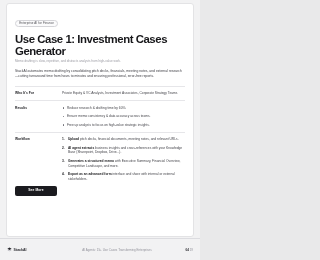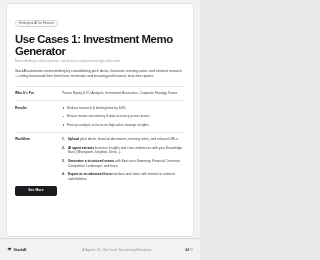--- a/index.html
+++ b/index.html
@@ -177,21 +177,21 @@
 </style>
 </head>
 <body>
 
 <div class="page">
 
   <div class="sheet">
 
     <span class="badge">Enterprise AI for Finance</span>
 
-    <h1 class="title">Use Cases 1: Investment Memo Generator</h1>
+    <h1 class="title">Use Case 1: Investment Cases Generator</h1>
 
     <div class="subtitle">Memo drafting is slow, repetitive, and distracts analysts from high-value work.</div>
 
     <p class="intro">StackAI automates memo drafting by consolidating pitch decks, financials, meeting notes, and external research—cutting turnaround time from hours to minutes and ensuring professional, error-free reports.</p>
 
     <div class="table">
 
       <div class="row">
         <div class="rlabel">Who It's For</div>
         <div class="rbody plain">Private Equity &amp; VC Analysts, Investment Associates, Corporate Strategy Teams</div>

